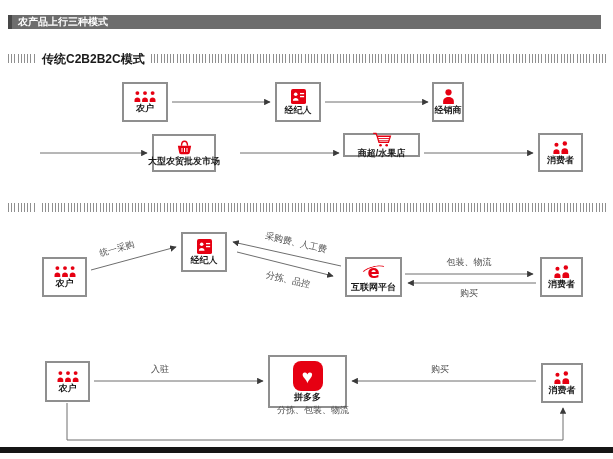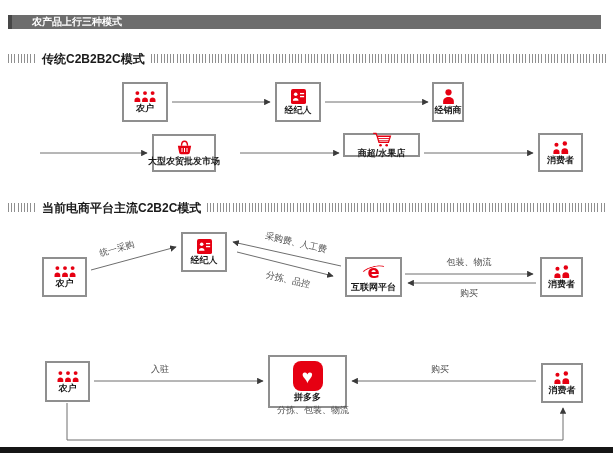--- a/index.html
+++ b/index.html
@@ -1,20 +1,20 @@
 <!DOCTYPE html>
 <html><head>
 <meta charset="utf-8">
 <style>
   html,body{margin:0;padding:0;background:#fff;}
   .canvas{position:relative;width:613px;height:459px;background:#fff;overflow:hidden;
           font-family:"Liberation Sans","DejaVu Sans",sans-serif;color:#222;}
   
   .title-bar{position:absolute;left:8px;top:15px;width:593px;height:14px;background:#6d6d6d;
-             border-left:4px solid #474747;display:flex;align-items:center;padding-left:20px;box-sizing:border-box;}
+             border-left:4px solid #474747;display:flex;align-items:center;padding-left:6px;box-sizing:border-box;}
   .title-bar span{color:#fff;font-size:10px;font-weight:bold;line-height:1;white-space:nowrap;}
   
   .sec{position:absolute;left:8px;right:6px;height:13px;display:flex;align-items:center;gap:6px;}
   .sec-text{font-size:12px;font-weight:bold;white-space:nowrap;color:#1a1a1a;line-height:1;}
   .hatch{height:9px;background:repeating-linear-gradient(90deg,#8f8f8f 0,#8f8f8f 1px,transparent 1px,transparent 3.2px);}
   .hatch.l{width:28px;} .hatch.r{flex:1;}
   
   .node{position:absolute;background:#fff;border:2px solid #8f8f8f;box-sizing:border-box;
         display:flex;flex-direction:column;align-items:center;justify-content:center;gap:2px;}
   .node-label{font-size:9px;font-weight:bold;color:#1a1a1a;line-height:1;white-space:nowrap;}
@@ -92,21 +92,20 @@
     <span>农产品上行三种模式</span>
   </div>
 
   <div class="sec" style="top:52px">
     <span class="hatch l"></span>
     <span class="sec-text">传统C2B2B2C模式</span>
     <span class="hatch r"></span>
   </div>
   <div class="sec" style="top:201px">
     <span class="hatch l"></span>
-    <span class="sec-text">当前电商平台主流C2B2C模式</span>
     <span class="hatch r"></span>
   </div>
 
   <svg class="wires" width="613" height="459" viewBox="0 0 613 459">
     <defs>
       <marker id="ar" viewBox="0 0 10 10" refX="9" refY="5" markerWidth="6.5" markerHeight="6.5" orient="auto-start-reverse">
         <path d="M0 0 L10 5 L0 10 z" fill="#3a3a3a"></path>
       </marker>
     </defs>
 

